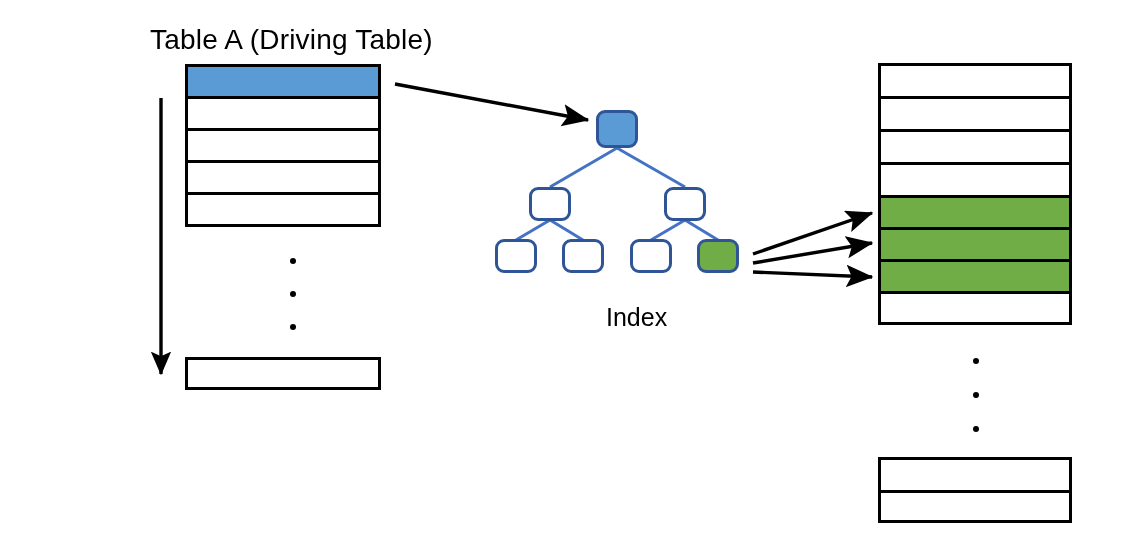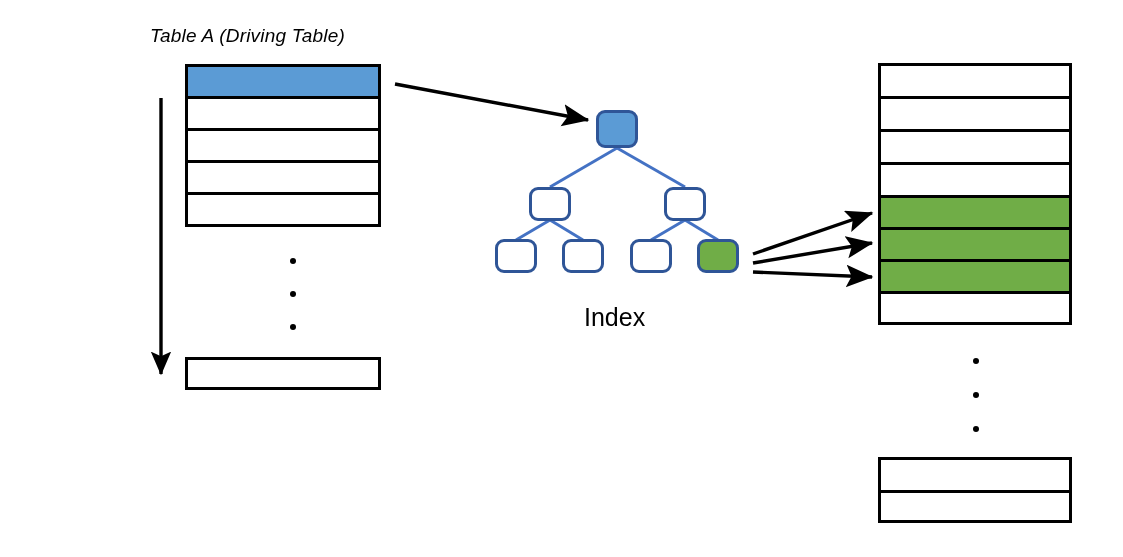--- a/index.html
+++ b/index.html
@@ -17,23 +17,22 @@
     background: #ffffff;
     overflow: hidden;
   }
   .label {
     position: absolute;
     color: #000000;
     white-space: nowrap;
     line-height: 1;
   }
   .title {
-    font-size: 19px;
+    font-size: 28px;
     letter-spacing: 0.2px;
-    font-style: italic;
   }
   .caption {
     font-size: 25px;
   }
   .tbl {
     position: absolute;
     box-sizing: border-box;
     border: 3px solid #000000;
     background: #ffffff;
   }
@@ -76,21 +75,21 @@
 </style>
 </head>
 <body>
 
 <div id="stage">
 
   <div class="label title" style="left:150px; top:26px;">Table A (Driving Table)</div>
 
 
 
-  <div class="label caption" style="left:584px; top:305px;">Index</div>
+  <div class="label caption" style="left:606px; top:305px;">Index</div>
 
   <div class="tbl" style="left:185px; top:64px; width:196px; height:163px;">
     <div class="trow" style="height:32px; background:#5B9BD5;"></div>
     <div class="trow" style="height:32px;"></div>
     <div class="trow" style="height:32px;"></div>
     <div class="trow" style="height:32px;"></div>
     <div class="trow last" style="height:29px;"></div>
   </div>
 
   <div class="dotcol" style="left:289px; top:258px; width:8px;">

